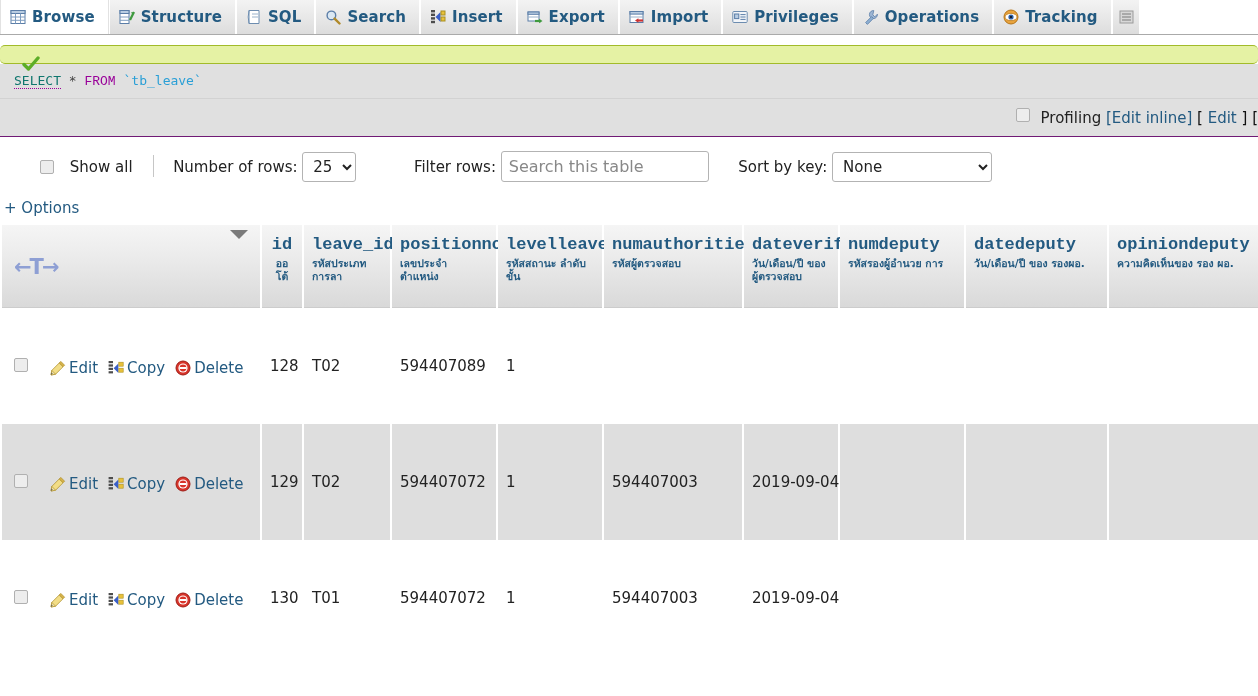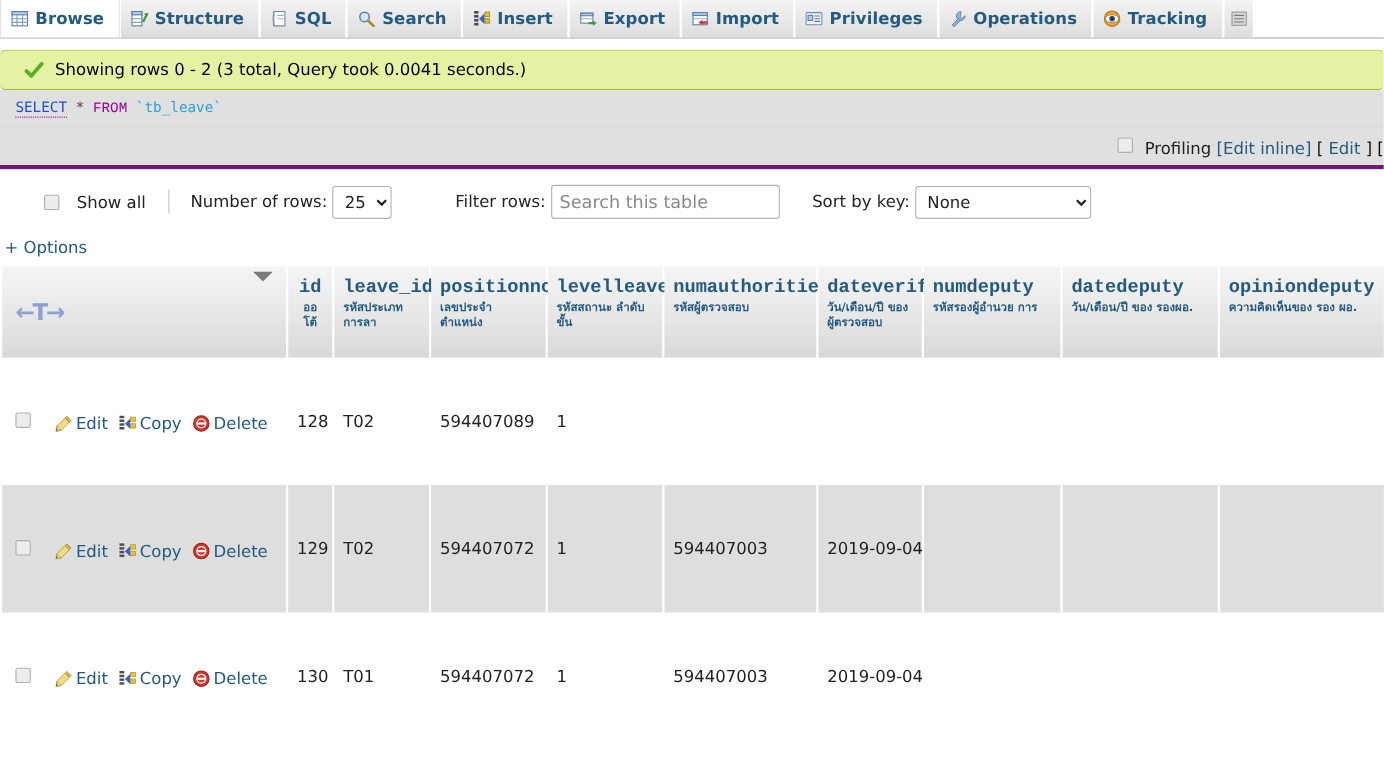--- a/index.html
+++ b/index.html
@@ -81,37 +81,37 @@
   #querybar {
     width: 1258px;
     background: #e0e0e0;
     padding: 9px 0 9px 14px;
     font-family: "DejaVu Sans Mono", "Liberation Mono", monospace;
     font-size: 13px;
     color: #444;
     border-bottom: 1px solid #d2d2d2;
   }
   .kw { color: #990099; font-family: Liberation Mono, monospace; }
-  .kw-u { color: #1d4ed8; border-bottom: 1px dotted #990099; }
+  .kw-u { color: #0f766e; border-bottom: 1px dotted #990099; }
   .tbl { color: #2a9fd6; }
   .star { color: #444; }
 
   
   #profiling {
     width: 1258px;
     background: #e0e0e0;
     height: 38px;
     text-align: right;
     padding: 0 0 12px 0;
     font-size: 15px;
     color: #222;
     line-height: 38px;
     white-space: nowrap;
     overflow: hidden;
-    border-bottom: 4px solid #701a75;
+    border-bottom: 1px solid #701a75;
   }
   #profiling .inner { display:inline-block; padding-right: 0px; }
   #profiling input[type=checkbox] { vertical-align: -2px; margin-right: 6px; }
   #profiling a { color: #235a81; text-decoration: none; }
   .brk { color: #111; }
 
   
   #optionsbar {
     width: 1258px;
     height: 50px;
@@ -310,21 +310,20 @@
                 <line x1="3" y1="8" x2="12" y2="8" stroke="#7a7a7a"></line>
                 <line x1="3" y1="11" x2="12" y2="11" stroke="#7a7a7a"></line>
         </svg></span></div></div>
 
 <div id="successbox">
   <span class="checkmark">
     <svg width="18" height="18" viewBox="0 0 18 18" class="ic-svg" style="width:18px;height:18px">
       <path d="M2 9.5 L6.5 14 L16 3" stroke="#5cad27" stroke-width="3.4" fill="none" stroke-linecap="round" stroke-linejoin="round"></path>
     </svg>
   </span>
-  <span class="msg">Showing rows 0 - 2 (3 total, Query took 0.0041 seconds.)</span>
 </div>
 
 <div id="querybar">
   <span class="kw-u">SELECT</span>
   <span class="star">*</span>
   <span class="kw">FROM</span>
   <span class="tbl">`tb_leave`</span>
 </div>
 
 <div id="profiling">

